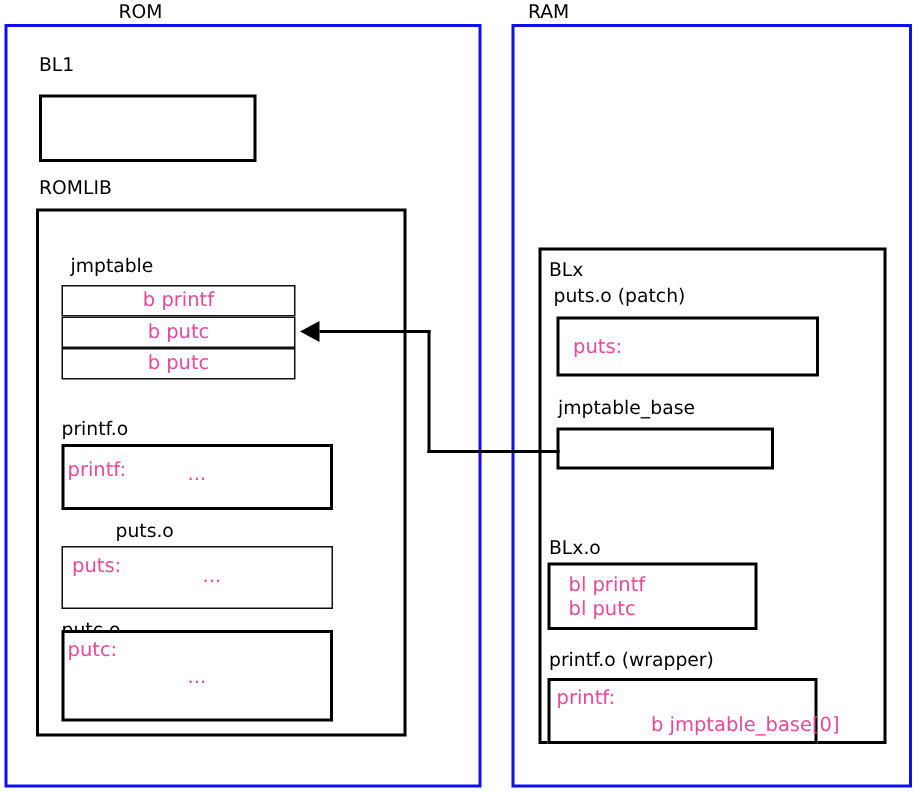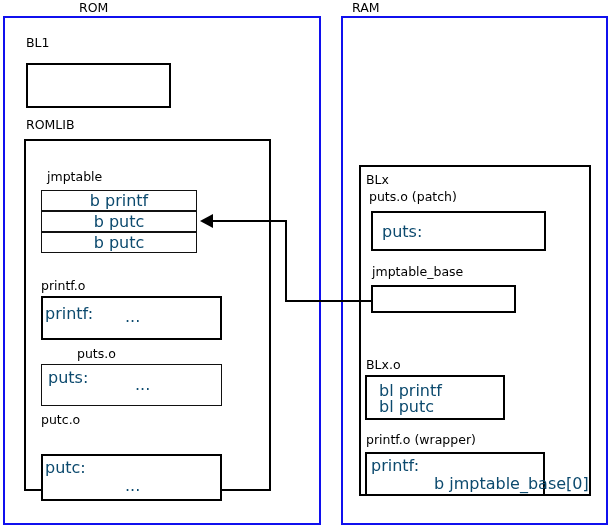--- a/index.html
+++ b/index.html
@@ -36,22 +36,22 @@
     box-sizing: border-box;
   }
   .box-thin {
     position: absolute;
     border: 1.5px solid #111111;
     background: #ffffff;
     box-sizing: border-box;
   }
   .boxtext {
     position: absolute;
-    font-size: 16px;
-    color: #0c4a6e;
+    font-size: 13px;
+    color: #ec4899;
     white-space: pre;
     line-height: 15px;
   }
   .line {
     position: absolute;
     background: #000000;
   }
   .arrowhead {
     position: absolute;
     width: 0;
@@ -94,21 +94,21 @@
     <div class="boxtext" style="left:82px; top:11px;">...</div>
   </div>
 
   <div class="lbl" style="left:41px; top:347px;margin-left:36px;">puts.o</div>
   <div class="box-thin" style="left:41px; top:364px; width:181px; height:42px;">
     <div class="boxtext" style="left:6px; top:5px;">puts:</div>
     <div class="boxtext" style="left:93px; top:12px;">...</div>
   </div>
 
   <div class="lbl" style="left:41px; top:413px;">putc.o</div>
-  <div class="box" style="left:41px; top:454px; width:181px; height:47px;">
+  <div class="box" style="left:41px; top:420px; width:181px; height:61px;">
     <div class="boxtext" style="left:2px; top:4px;">putc:</div>
     <div class="boxtext" style="left:82px; top:22px;">...</div>
   </div>
 
   <div class="lbl" style="left:352px; top:1px;">RAM</div>
   <div class="region" style="left:341px; top:16px; width:267px; height:509px;"></div>
 
   <div class="box" style="left:359px; top:165px; width:232px; height:331px;"></div>
   <div class="lbl" style="left:366px; top:173px;">BLx</div>
 

